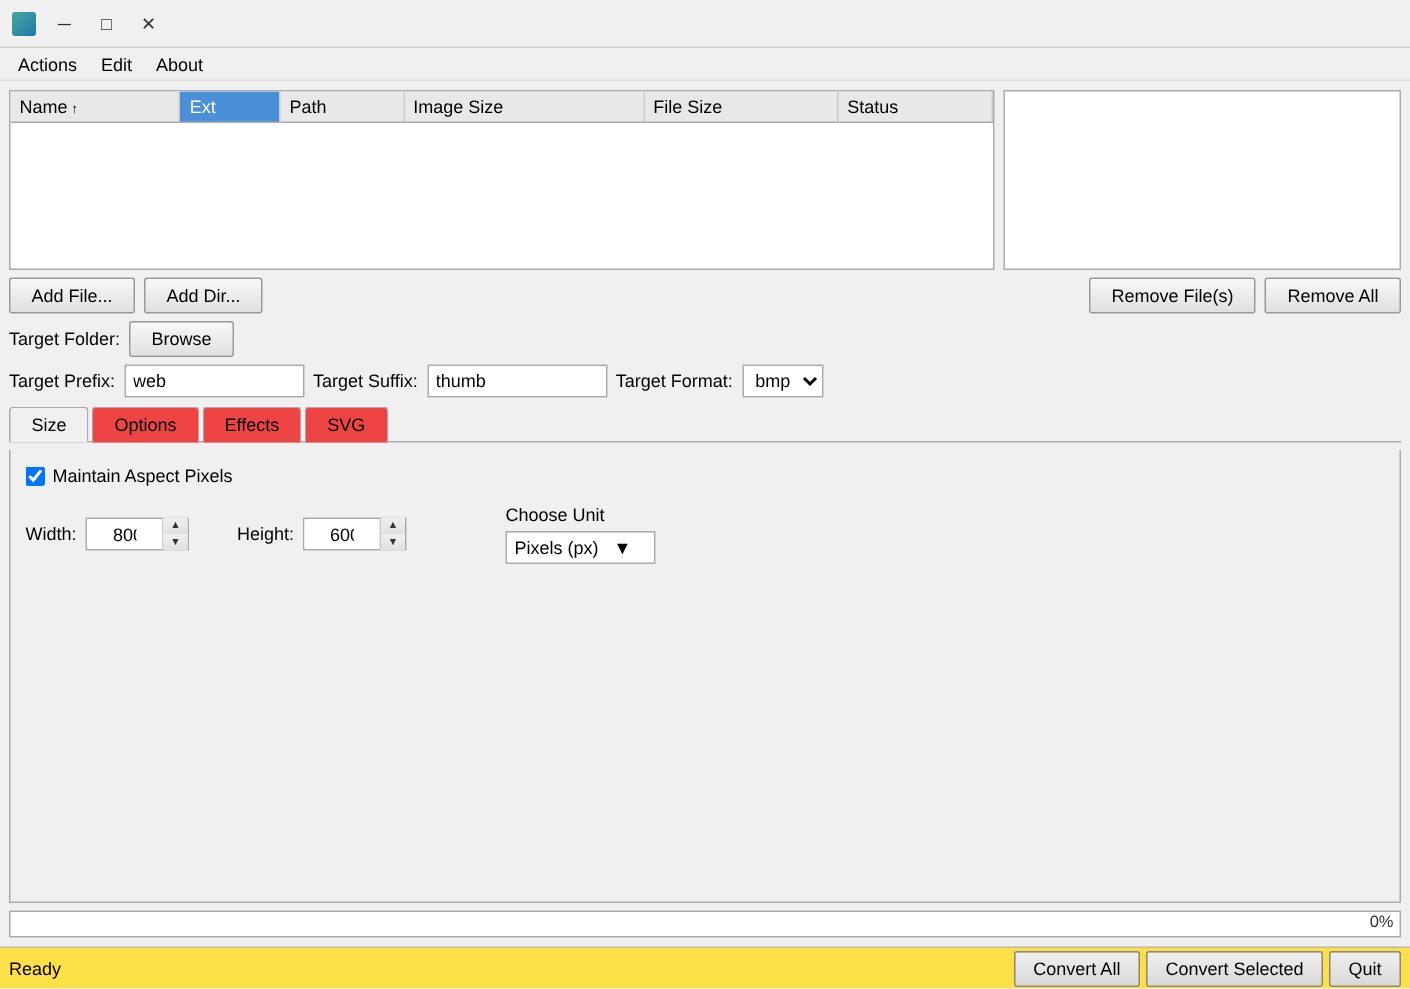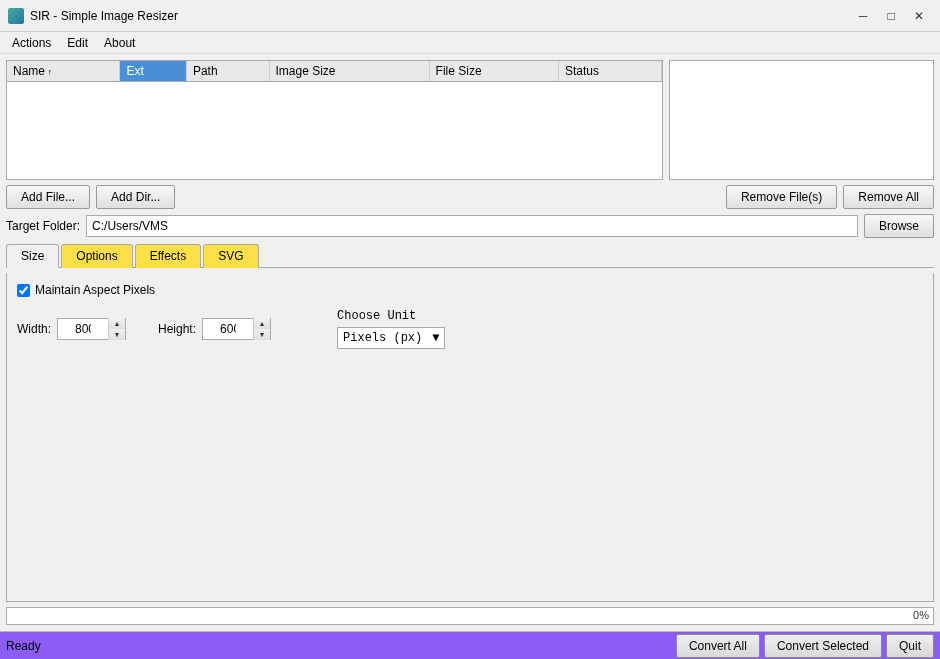--- a/index.html
+++ b/index.html
@@ -179,21 +179,21 @@
       border-bottom: 1px solid #aaa;
       flex-shrink: 0;
     }
     .tab {
       padding: 4px 14px;
       border: 1px solid #aaa;
       border-bottom: none;
       margin-right: 2px;
       cursor: pointer;
       font-size: 12px;
-      background: #fde047;
+      background: #ef4444;
       position: relative;
       top: 1px;
       border-radius: 3px 3px 0 0;
     }
     .tab.active {
       background: #f0f0f0;
       border-bottom: 1px solid #f0f0f0;
       z-index: 1;
     }
 
@@ -246,21 +246,20 @@
       align-items: center;
       justify-content: center;
       font-size: 7px;
       color: #333;
       padding: 0;
     }
 
     
     .unit-group {
       margin-left: 60px;
-      font-family: Liberation Mono, monospace;
     }
     .unit-label {
       font-size: 12px;
       margin-bottom: 4px;
     }
     .unit-select {
       display: flex;
       align-items: center;
       border: 1px solid #aaa;
       background: white;
@@ -301,21 +300,21 @@
       color: #333;
     }
 
     
     .status-bar {
       display: flex;
       align-items: center;
       height: 28px;
       padding: 0 6px;
       border-top: 1px solid #bbb;
-      background: #8b5cf6;
+      background: #fde047;
       flex-shrink: 0;
       gap: 4px;
     }
     .status-text {
       font-size: 12px;
       flex: 1;
     }
     .action-buttons {
       display: flex;
       gap: 4px;
@@ -337,21 +336,20 @@
 
     
     .flex-row { display: flex; align-items: center; gap: 6px; }
     .spacer { flex: 1; }
   </style>
 </head>
 <body>
 
 <div class="titlebar">
   <div class="titlebar-icon"></div>
-  <span class="titlebar-title">SIR - Simple Image Resizer</span>
   <div class="titlebar-controls">
     <button class="titlebar-btn">─</button>
     <button class="titlebar-btn">□</button>
     <button class="titlebar-btn close">✕</button>
   </div>
 </div>
 
 <div class="menubar">
   <div class="menu-item">Actions</div>
   <div class="menu-item">Edit</div>
@@ -385,24 +383,37 @@
   <div class="btn-row">
     <button class="btn">Add File...</button>
     <button class="btn">Add Dir...</button>
     <div class="spacer"></div>
     <button class="btn">Remove File(s)</button>
     <button class="btn">Remove All</button>
   </div>
 
   <div class="form-row">
     <span class="form-label">Target Folder:</span>
-    <input type="text" class="text-input target-folder-input" value="C:/Users/VMS" style="">
     <button class="btn">Browse</button>
   </div>
 
+  <div class="form-row">
+    <span class="form-label">Target Prefix:</span>
+    <input type="text" class="text-input" style="width: 120px;" value="web">
+    <span class="form-label">Target Suffix:</span>
+    <input type="text" class="text-input" style="width: 120px;" value="thumb">
+    <span class="form-label">Target Format:</span>
+    <select class="select-input">
+      <option>bmp</option>
+      <option>jpg</option>
+      <option>png</option>
+      <option>gif</option>
+      <option>tif</option>
+    </select>
+  </div>
 
   <div class="tab-bar">
     <div class="tab active">Size</div>
     <div class="tab">Options</div>
     <div class="tab">Effects</div>
     <div class="tab">SVG</div>
   </div>
 
   <div class="tab-content">
 

